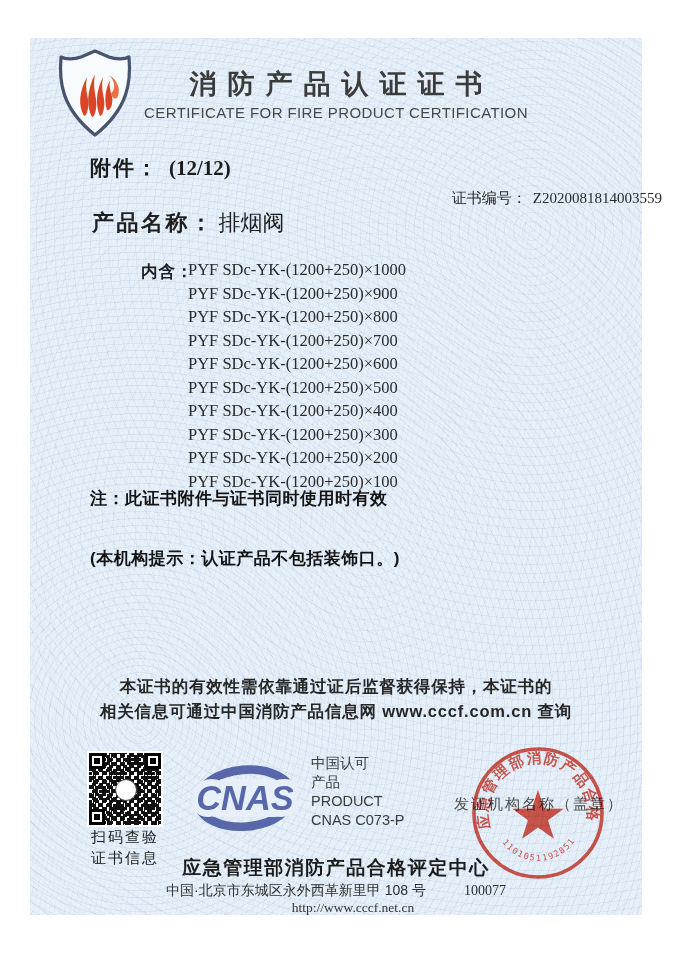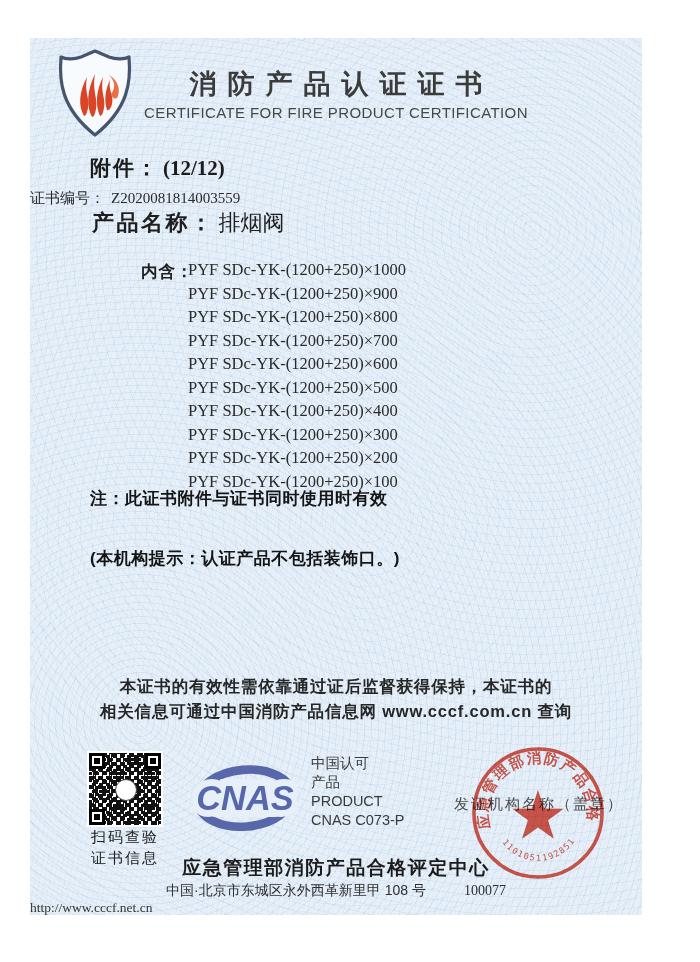--- a/index.html
+++ b/index.html
@@ -12,22 +12,22 @@
       repeating-radial-gradient(circle at 82% 22%, rgba(122,162,212,0.12) 0 1px, rgba(0,0,0,0) 1px 9px),
       repeating-radial-gradient(circle at 55% 55%, rgba(130,170,216,0.10) 0 1px, rgba(0,0,0,0) 1px 11px),
       repeating-linear-gradient(100deg, rgba(140,175,220,0.08) 0 1px, rgba(0,0,0,0) 1px 5px);
   }
   .abs{position:absolute;}
   .title{left:0;top:28px;width:100%;text-align:center;font-size:27px;font-weight:bold;
          color:#3b3b3b;letter-spacing:11px;text-indent:11px;}
   .subtitle{left:0;top:66px;width:100%;text-align:center;font-size:15px;color:#474747;letter-spacing:0.4px;}
   .attach{left:60px;top:116px;font-size:21px;color:#1c1c1c;}
   .attach .lbl{font-weight:bold;letter-spacing:2px;}
-  .attach .num{font-family:"Liberation Serif",serif;font-weight:bold;margin-left:4px;}
-  .certno{left:0;top:151px;width:598px;font-size:15px;color:#2a2a2a;}
+  .attach .num{font-family:"Liberation Serif",serif;font-weight:bold;margin-left:10px;}
+  .certno{left:0;top:151px;width:598px;text-align:right;font-size:15px;color:#2a2a2a;padding-left:34px;}
   .certno .val{font-family:"Liberation Serif",serif;margin-left:6px;}
   .fieldrow{left:62px;font-size:22px;color:#1e1e1e;white-space:nowrap;}
   .fieldrow .lbl{font-weight:bold;letter-spacing:2.5px;}
   .fieldrow .val{font-family:"Liberation Serif",serif;margin-left:4px;}
   .contains-lbl{left:111px;font-size:16.5px;font-weight:bold;color:#1e1e1e;letter-spacing:1px;}
   .item{left:158px;font-size:16.5px;color:#2a2a2a;font-family:"Liberation Serif",serif;white-space:nowrap;}
   .note{left:60px;font-size:17px;font-weight:bold;color:#141414;letter-spacing:0.5px;white-space:nowrap;}
   .notice{left:0;width:100%;text-align:center;font-size:16.5px;font-weight:600;color:#262626;letter-spacing:0.8px;white-space:nowrap;}
   .qr{left:57px;top:713px;width:72px;height:72px;background:#fff;border:2px solid #fff;}
   .qr-noise{position:absolute;inset:0;
@@ -40,21 +40,21 @@
   .finder.tl{left:0;top:0;} .finder.tr{right:0;top:0;} .finder.bl{left:0;bottom:0;}
   .qr-center{position:absolute;left:26px;top:26px;width:20px;height:20px;background:#fff;border-radius:50%;border:1px solid #444;}
   .qr-cap{left:53px;width:84px;text-align:center;font-size:15px;color:#1d1d1d;letter-spacing:2px;}
   .cnas-logo{left:163px;top:724px;}
   .cnas-text{left:281px;top:716px;font-size:14.5px;color:#3a3a3a;line-height:19px;}
   .issuer{left:424px;top:757px;font-size:15px;color:#4c4c4c;letter-spacing:2px;z-index:1;}
   .stamp{left:438px;top:705px;z-index:2;mix-blend-mode:multiply;opacity:0.92;}
   .orgname{left:0;top:817px;width:100%;text-align:center;font-size:19px;font-weight:bold;color:#1b1b1b;letter-spacing:1.5px;}
   .address{left:0;top:844px;width:100%;text-align:center;font-size:14px;color:#2e2e2e;}
   .address .post{font-family:"Liberation Serif",serif;margin-left:38px;}
-  .url{left:0;top:862px;width:100%;font-size:13.5px;color:#333;font-family:"Liberation Serif",serif;}
+  .url{left:17px;top:862px;width:100%;text-align:center;font-size:13.5px;color:#333;font-family:"Liberation Serif",serif;}
   .logo{left:24px;top:8px;}
 </style>
 </head>
 <body>
 
 <div class="sheet">
 
   <div class="abs logo">
     <svg width="82" height="94" viewBox="0 0 82 94">
       <path d="M41 5 L55 11 C63 14 71 13 75 11 C77 35 75 62 41 89 C7 62 5 35 7 11 C11 13 19 14 27 11 Z" fill="#f7fbfe" stroke="#46546e" stroke-width="3.2" stroke-linejoin="round"></path>

